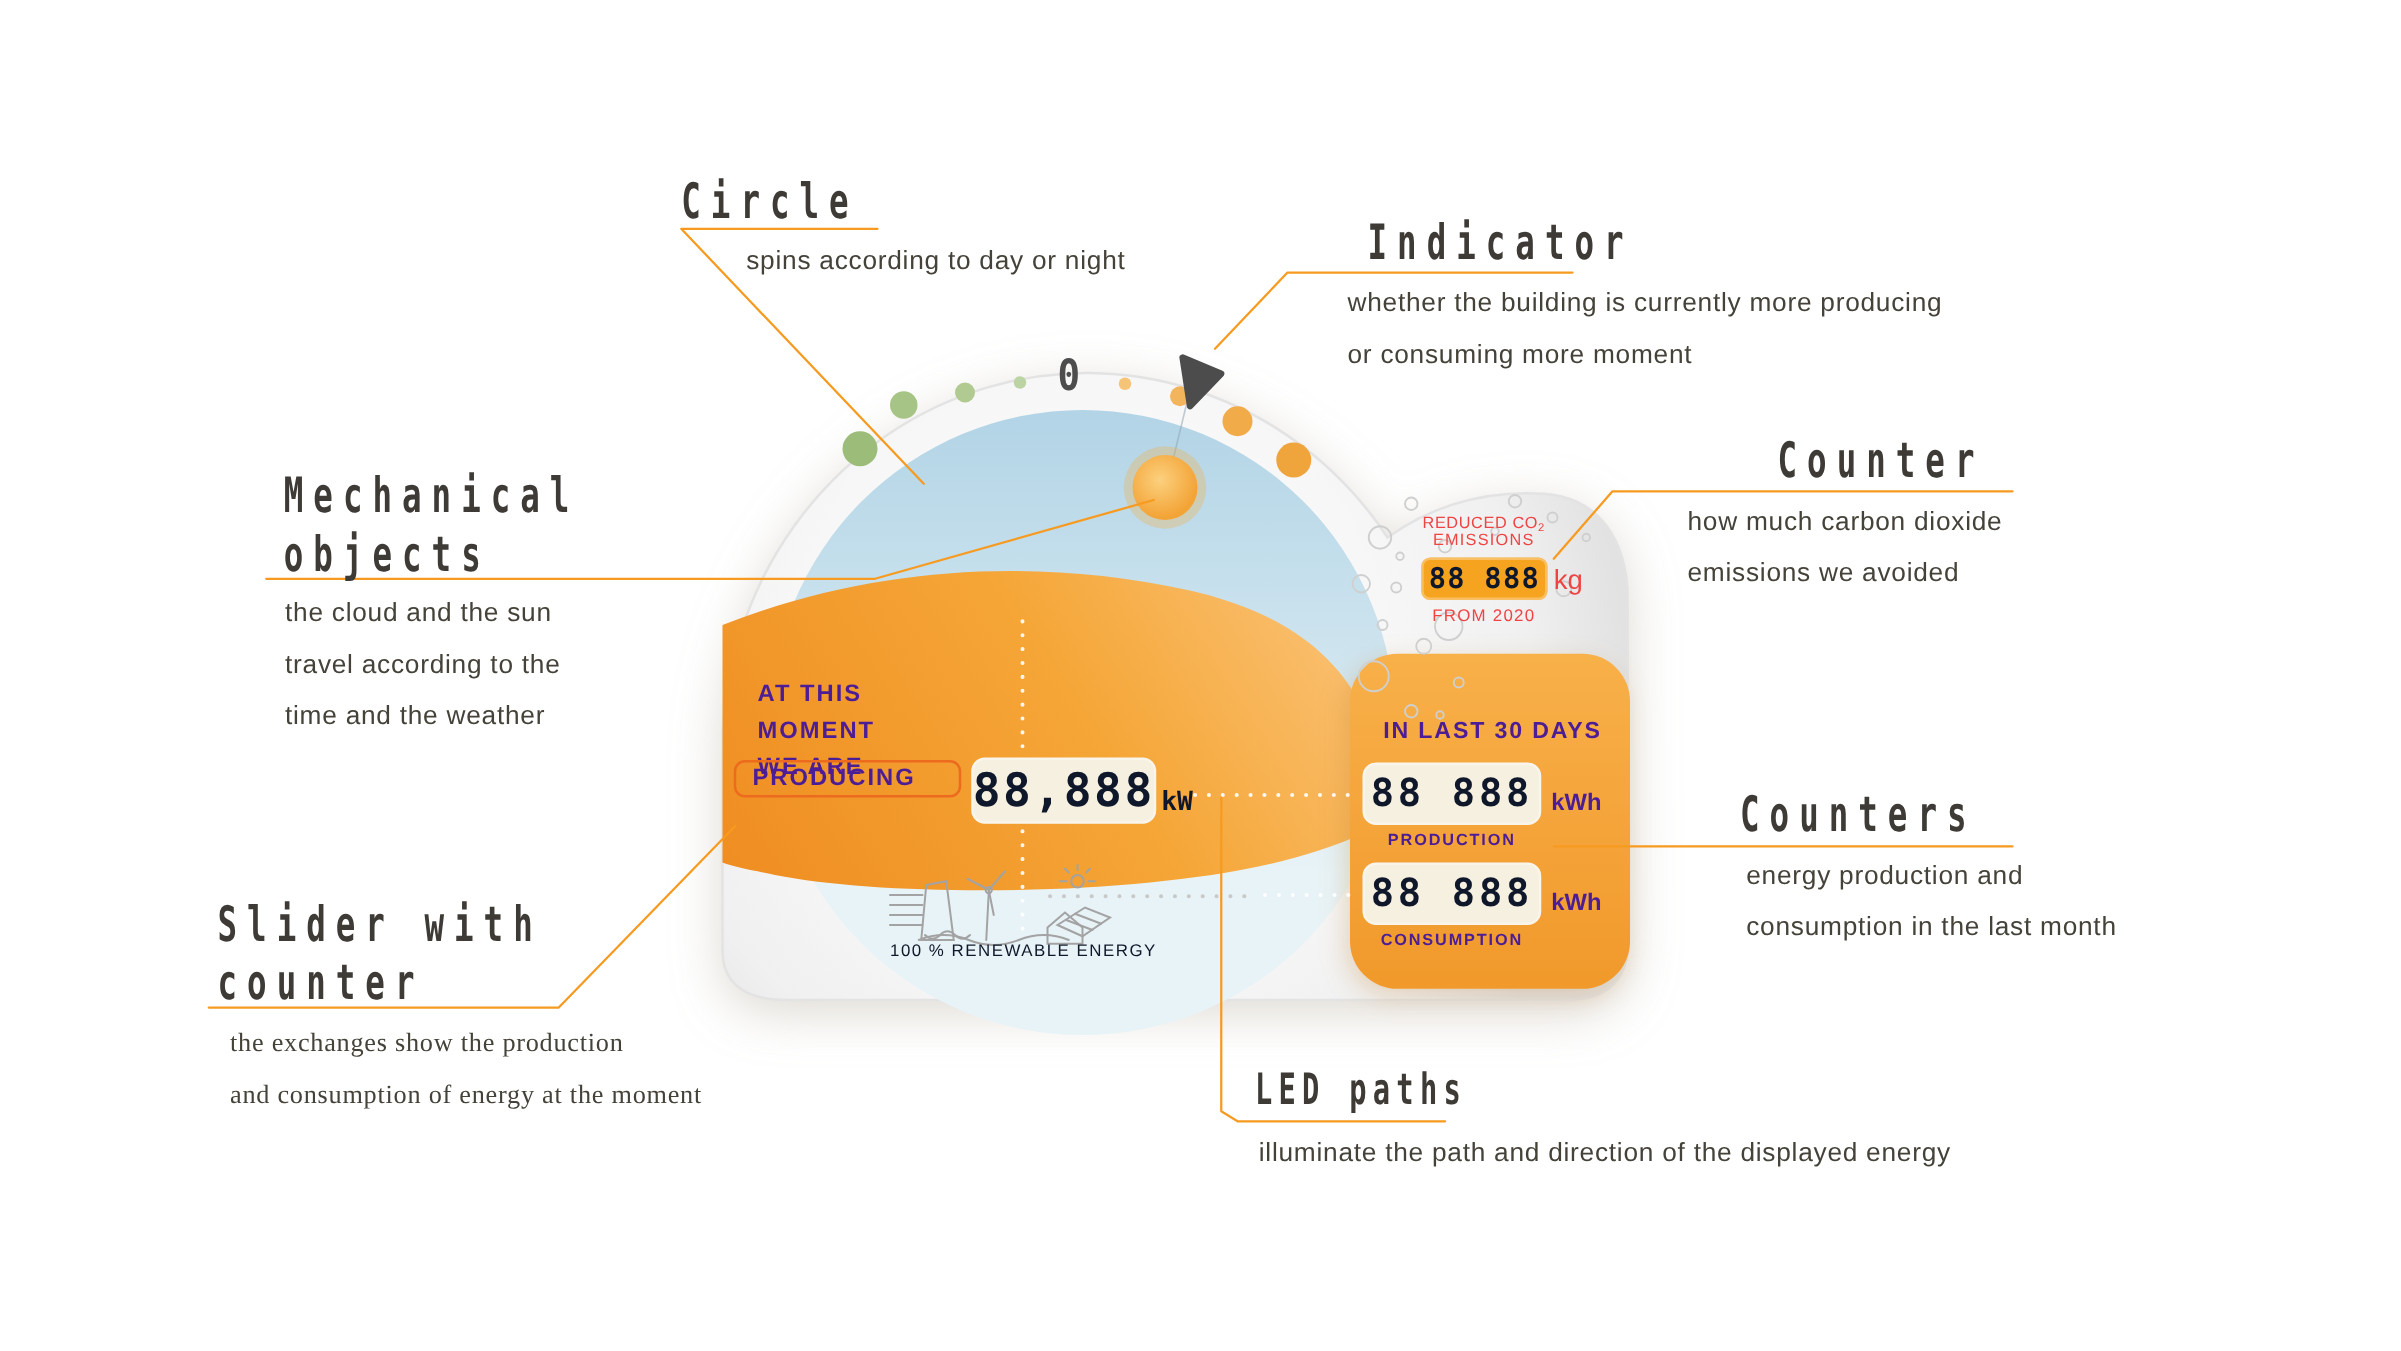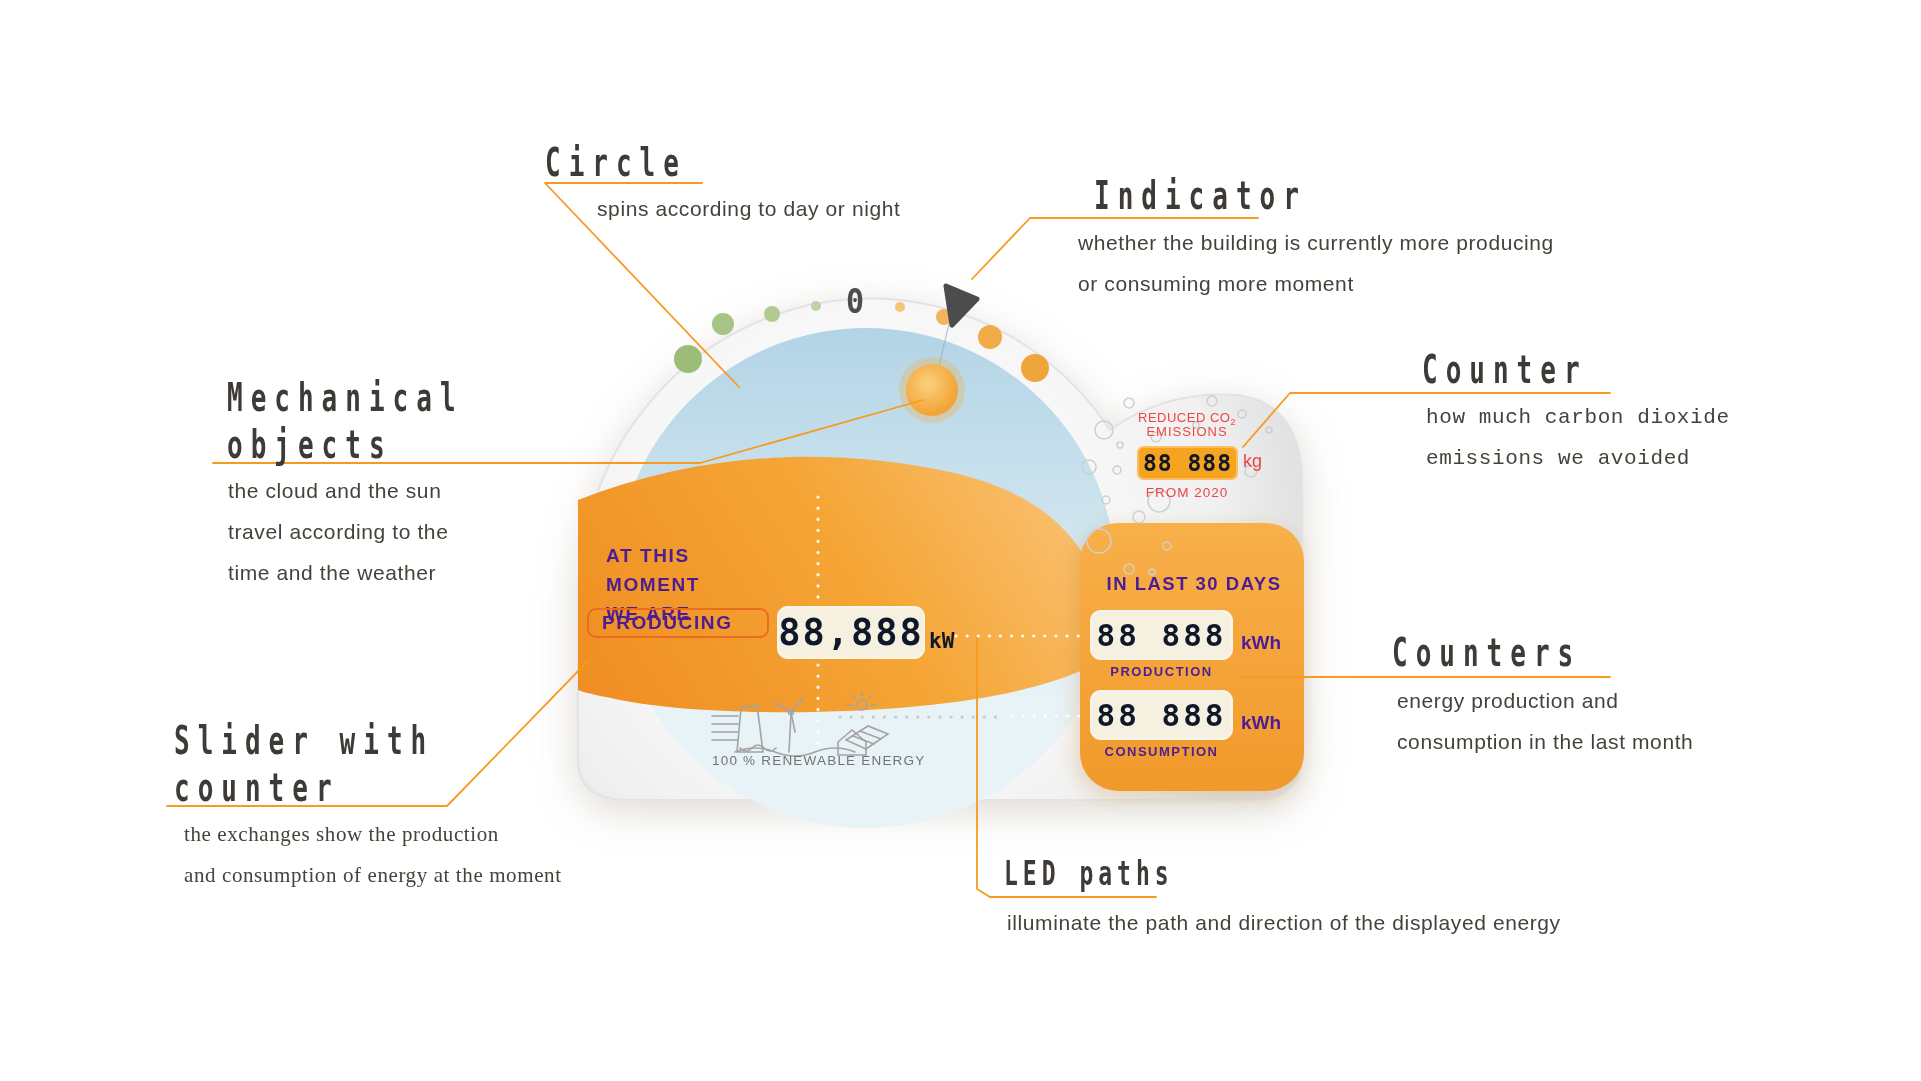--- a/index.html
+++ b/index.html
@@ -166,21 +166,21 @@
   <div class="abs h-title" style="left:545px;top:140px;">Circle</div>
   <div class="abs desc" style="left:597px;top:188px;">spins according to day or night</div>
 
   <div class="abs h-title" style="left:1094px;top:173px;">Indicator</div>
   <div class="abs desc" style="left:1078px;top:222px;">
     <div>whether the building is currently more producing</div>
     <div>or consuming more moment</div>
   </div>
 
   <div class="abs h-title" style="left:1422px;top:347px;">Counter</div>
-  <div class="abs desc" style="left:1426px;top:397px;font-family:Liberation Mono, monospace;">
+  <div class="abs desc" style="left:1350px;top:397px;">
     <div>how much carbon dioxide</div>
     <div>emissions we avoided</div>
   </div>
 
   <div class="abs h-title" style="left:227px;top:375px;">Mechanical</div>
   <div class="abs h-title" style="left:227px;top:422px;">objects</div>
   <div class="abs desc" style="left:228px;top:470px;">
     <div>the cloud and the sun</div>
     <div>travel according to the</div>
     <div>time and the weather</div>
@@ -205,21 +205,21 @@
   <div class="abs dial-zero" style="left:846px;top:281px;">0</div>
 
   <div class="abs co2-o center" style="left:1103px;top:410px;width:168px;font-size:13px;letter-spacing:.5px;">
     <span>REDUCED CO</span><span class="sub2">2</span>
   </div>
   <div class="abs co2-o center" style="left:1103px;top:424px;width:168px;font-size:13px;letter-spacing:1px;">EMISSIONS</div>
   <div class="abs" style="left:1137px;top:446px;width:101px;height:34px;background:#f6a41f;border-radius:7px;
        display:flex;align-items:center;justify-content:center;box-shadow:inset 0 0 0 2px rgba(255,255,255,.3);">
     <span class="seg" style="font-size:23px;letter-spacing:1px;">88 888</span>
   </div>
-  <div class="abs co2-o" style="left:1243px;top:451px;font-size:18px;">kg</div>
+  <div class="abs co2-o" style="left:1243px;top:451px;font-size:22px;">kg</div>
   <div class="abs co2-o center" style="left:1103px;top:485px;width:168px;font-size:13.5px;letter-spacing:1px;">FROM 2020</div>
 
   <div class="abs dvc-white" style="left:606px;top:545px;">AT THIS</div>
   <div class="abs dvc-white" style="left:606px;top:574px;">MOMENT</div>
   <div class="abs dvc-white" style="left:606px;top:603px;">WE ARE</div>
   <div class="abs dvc-white producing-box" style="left:587px;top:608px;width:182px;height:30px;">PRODUCING</div>
 
   <div class="abs cream-box" style="left:777px;top:606px;width:148px;height:53px;">
     <span class="seg" style="font-size:37px;letter-spacing:2px;">88,888</span>
   </div>
@@ -232,15 +232,15 @@
   </div>
   <div class="abs gray-b" style="left:1241px;top:632px;font-size:19px;">kWh</div>
   <div class="abs gray-b center" style="left:1090px;top:664px;width:143px;font-size:13px;letter-spacing:1.5px;">PRODUCTION</div>
 
   <div class="abs cream-box" style="left:1090px;top:690px;width:143px;height:50px;">
     <span class="seg" style="font-size:31px;letter-spacing:3px;">88 888</span>
   </div>
   <div class="abs gray-b" style="left:1241px;top:712px;font-size:19px;">kWh</div>
   <div class="abs gray-b center" style="left:1090px;top:744px;width:143px;font-size:13px;letter-spacing:1.5px;">CONSUMPTION</div>
 
-  <div class="abs" style="left:712px;top:753px;font-size:13.5px;color:#737373;letter-spacing:1.2px;">100 % RENEWABLE ENERGY</div>
+  <div class="abs" style="left:712px;top:753px;font-size:13.5px;color:#0f172a;letter-spacing:1.2px;">100 % RENEWABLE ENERGY</div>
 
 </div>
 
 </body></html>

